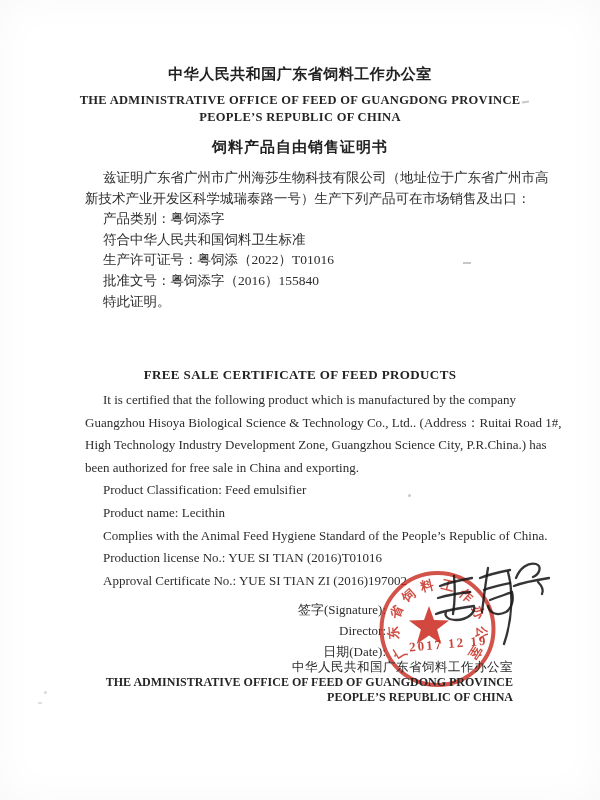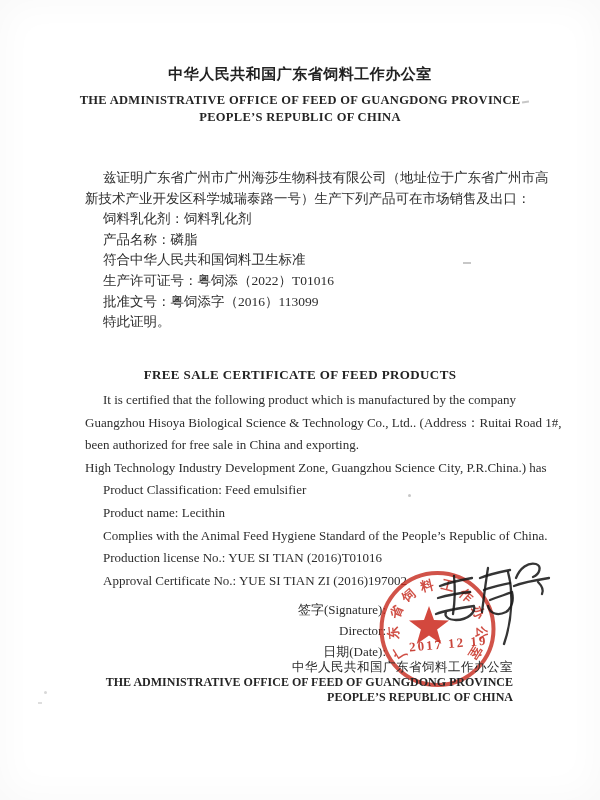--- a/index.html
+++ b/index.html
@@ -65,39 +65,39 @@
   .a5{left:38px;top:702px;width:4px;height:2px;opacity:.6;}
 </style>
 </head>
 <body>
 
 <div class="page">
 
   <div class="abs center nowrap title-zh">中华人民共和国广东省饲料工作办公室</div>
   <div class="abs center nowrap title-en1">THE ADMINISTRATIVE OFFICE OF FEED OF GUANGDONG PROVINCE</div>
   <div class="abs center nowrap title-en2">PEOPLE’S REPUBLIC OF CHINA</div>
+  <div class="abs center nowrap doc-title">饲料产品自由销售证明书</div>
 
   <div class="abs zh-body">
       <div class="zline ind">兹证明广东省广州市广州海莎生物科技有限公司（地址位于广东省广州市高</div>
       <div class="zline">新技术产业开发区科学城瑞泰路一号）生产下列产品可在市场销售及出口：</div>
-      <div class="zline ind">饲料乳化剂：饲料乳化剂</div>
-      <div class="zline ind">产品名称：磷脂</div>
+      <div class="zline ind">产品类别：粤饲添字</div>
       <div class="zline ind">符合中华人民共和国饲料卫生标准</div>
       <div class="zline ind">生产许可证号：粤饲添（2022）T01016</div>
-      <div class="zline ind">批准文号：粤饲添字（2016）113099</div>
+      <div class="zline ind">批准文号：粤饲添字（2016）155840</div>
       <div class="zline ind">特此证明。</div>
     </div>
 
   <div class="abs center nowrap en-title">FREE SALE CERTIFICATE OF FEED PRODUCTS</div>
 
   <div class="abs en-body">
       <div class="eline ind">It is certified that the following product which is manufactured by the company</div>
       <div class="eline">Guangzhou Hisoya Biological Science &amp; Technology Co., Ltd.. (Address：Ruitai Road 1#,</div>
+      <div class="eline">High Technology Industry Development Zone, Guangzhou Science City, P.R.China.) has</div>
       <div class="eline">been authorized for free sale in China and exporting.</div>
-      <div class="eline">High Technology Industry Development Zone, Guangzhou Science City, P.R.China.) has</div>
       <div class="eline ind">Product Classification: Feed emulsifier</div>
       <div class="eline ind">Product name: Lecithin</div>
       <div class="eline ind">Complies with the Animal Feed Hygiene Standard of the People’s Republic of China.</div>
       <div class="eline ind">Production license No.: YUE SI TIAN (2016)T01016</div>
       <div class="eline ind">Approval Certificate No.: YUE SI TIAN ZI (2016)197002</div>
     </div>
 
   <div class="abs sig-labels">
     <div>签字(Signature):</div>
     <div>Director:</div>

